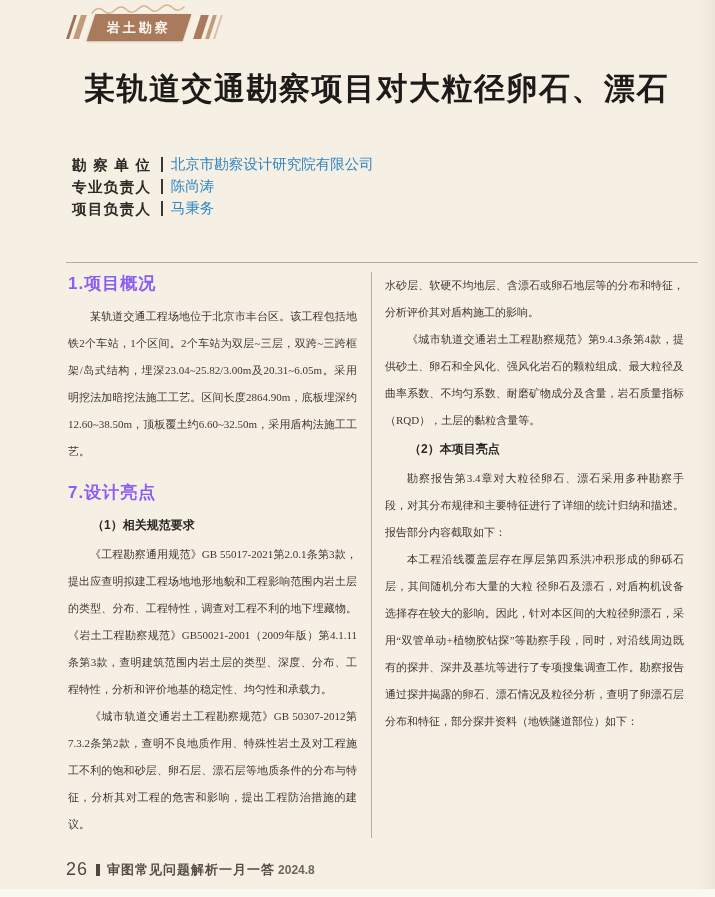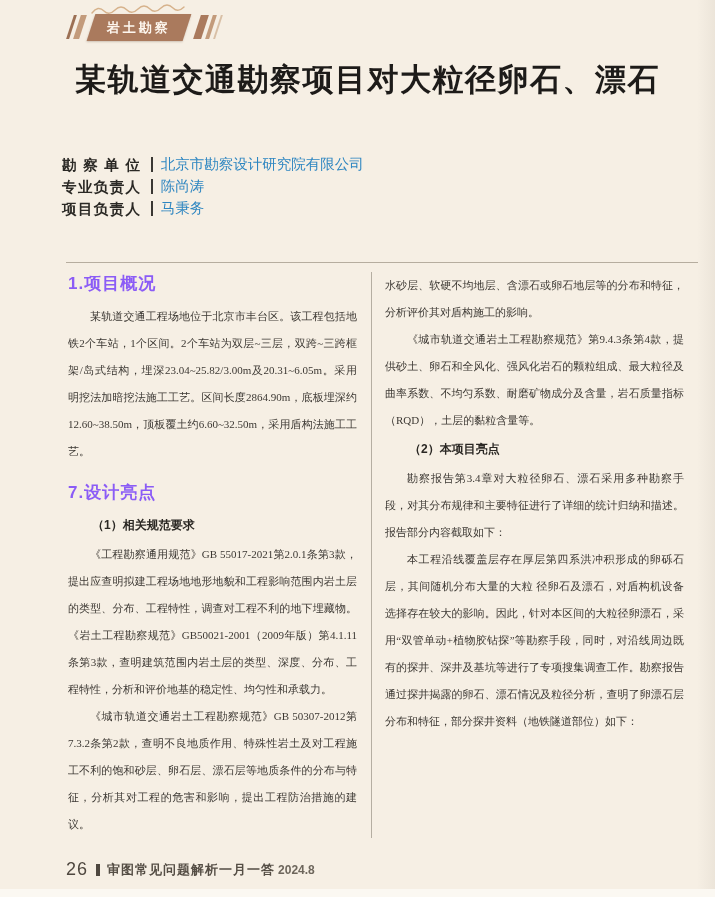--- a/index.html
+++ b/index.html
@@ -34,28 +34,28 @@
     display:inline-block; transform:skewX(18deg);
     font-family:"Liberation Sans", sans-serif; font-size:13px; font-weight:bold;
     color:#fdf6ee; letter-spacing:3px;
   }
   .st-r1 { width:8px; background:#aa7a5d; margin-left:10px; }
   .st-r2 { width:4px; background:#c39b7b; }
   .st-r3 { width:2px; background:#d9c0a6; }
 
   
   .title {
-    position:absolute; left:68px; top:52px; width:620px; margin:7px;
+    position:absolute; left:68px; top:52px; width:620px; margin:16px;
     font-family:"Liberation Sans", sans-serif;
     font-size:31px; line-height:41px; font-weight:900;
     color:#1d1b19; letter-spacing:1.5px;
   }
 
   
-  .meta { position:absolute; left:62px; top:152px; font-size:14.5px; }
+  .meta { position:absolute; left:72px; top:152px; font-size:14.5px; }
   .meta-row { height:22px; line-height:22px; white-space:nowrap; }
   .meta-label {
     display:inline-block; width:78px; text-align:justify; text-align-last:justify;
     font-family:"Liberation Sans", sans-serif; font-weight:bold; color:#2b2925;
     vertical-align:middle;
   }
   .meta-value {
     display:inline-block; margin-left:7px; padding-left:8px;
     border-left:2px solid #3a3733;
     font-family:"Liberation Sans", sans-serif; color:#2e86c1;

